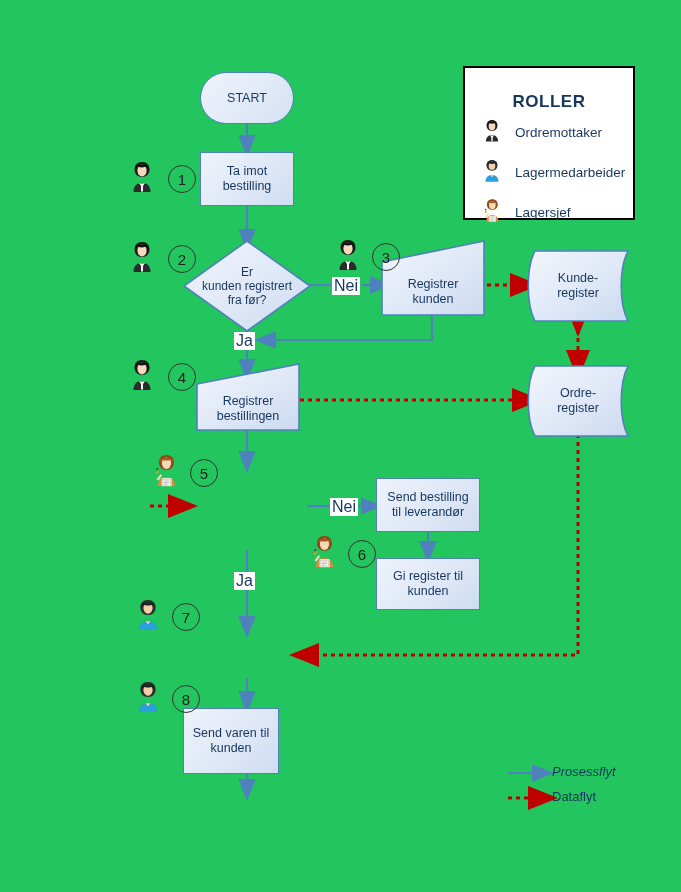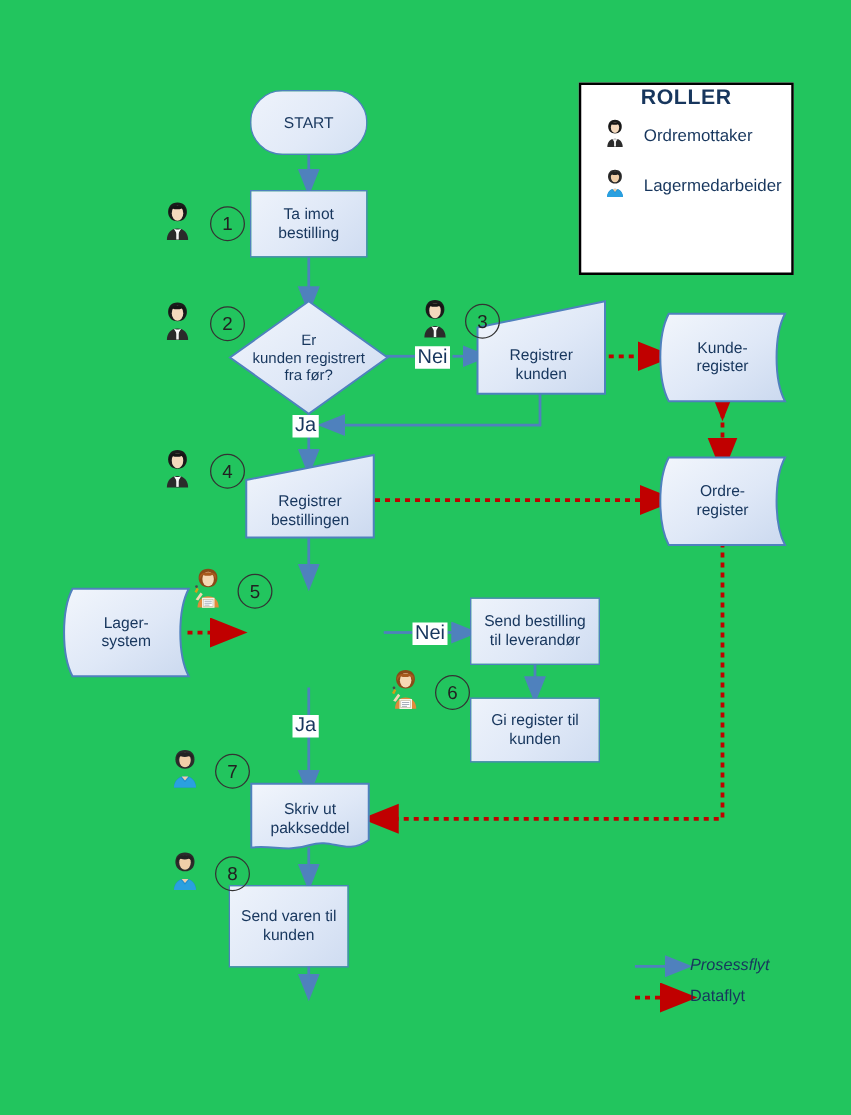--- a/index.html
+++ b/index.html
@@ -28,21 +28,21 @@
   
   .svgshape{position:absolute;}
   .svgshape svg{display:block;overflow:visible;}
 
   
   #roles-legend{
     position:absolute;border:2px solid #000;background:#fff;
   }
   .legend-title{
     text-align:center;font-weight:bold;font-size:17px;color:#17365d;
-    letter-spacing:.5px;margin-top:0;
+    letter-spacing:.5px;margin-top:24px;
   }
   .legend-row{display:flex;align-items:center;height:40px;padding-left:14px;}
   .legend-row .rl{font-size:13.5px;color:#17365d;margin-left:10px;}
 
   
   .flowlegend-row{position:absolute;display:flex;align-items:center;}
   .flowlegend-row .fl{font-size:13px;color:#17365d;margin-left:7px;}
 
   
   .numbadge{
@@ -159,27 +159,20 @@
   <div class="shape proc" style="left:376px;top:478px;width:104px;height:54px;">
     <div class="lbl">Send bestilling
 til leverandør</div>
   </div>
 
   <div class="shape proc" style="left:376px;top:558px;width:104px;height:52px;">
     <div class="lbl">Gi register til
 kunden</div>
   </div>
 
-  <div class="svgshape" style="left:200px;top:626px;width:96px;height:58px;">
-    <svg width="96" height="58" viewBox="0 0 96 58">
-      <path d="M1,1 L95,1 L95,46 C76,59 67,44 48,50 C29,56 20,50 1,52 Z" fill="url(#shg)" stroke="#4f81bd" stroke-width="1.6"></path>
-    </svg>
-    <div class="lbl" style="padding-bottom:10px;">Skriv ut
-pakkseddel</div>
-  </div>
 
   <div class="shape proc" style="left:183px;top:708px;width:96px;height:66px;">
     <div class="lbl">Send varen til
 kunden</div>
   </div>
 
 
   <div class="svgshape" style="left:527px;top:250px;width:102px;height:72px;">
     <svg width="102" height="72" viewBox="0 0 102 72">
       <path d="M8,1 L101,1 C92,18 92,54 101,71 L8,71 C-1,54 -1,18 8,1 Z" fill="url(#shg)" stroke="#4f81bd" stroke-width="1.6"></path>
@@ -189,27 +182,20 @@
   </div>
 
   <div class="svgshape" style="left:527px;top:365px;width:102px;height:72px;">
     <svg width="102" height="72" viewBox="0 0 102 72">
       <path d="M8,1 L101,1 C92,18 92,54 101,71 L8,71 C-1,54 -1,18 8,1 Z" fill="url(#shg)" stroke="#4f81bd" stroke-width="1.6"></path>
     </svg>
     <div class="lbl">Ordre-
 register</div>
   </div>
 
-  <div class="svgshape" style="left:50px;top:470px;width:102px;height:72px;">
-    <svg width="102" height="72" viewBox="0 0 102 72">
-      <path d="M8,1 L101,1 C92,18 92,54 101,71 L8,71 C-1,54 -1,18 8,1 Z" fill="url(#shg)" stroke="#4f81bd" stroke-width="1.6"></path>
-    </svg>
-    <div class="lbl">Lager-
-system</div>
-  </div>
 
   <div class="edgelabel" style="left:332px;top:277px;">Nei</div>
   <div class="edgelabel" style="left:234px;top:332px;">Ja</div>
   <div class="edgelabel" style="left:330px;top:498px;">Nei</div>
   <div class="edgelabel" style="left:234px;top:572px;">Ja</div>
 
   <div class="person" style="left:124px;top:158px;width:36px;height:36px;">
     <svg width="36" height="36" viewBox="0 0 36 36">
       <path d="M18 4c-5 0-7.5 3.4-7.5 7.6 0 4 2.6 7.4 7.5 7.4s7.5-3.4 7.5-7.4C25.5 7.4 23 4 18 4z" fill="#1b1b1b"></path>
       <ellipse cx="18" cy="12.5" rx="4.6" ry="6" fill="#f4d9bd"></ellipse>
@@ -337,20 +323,37 @@
           <ellipse cx="18" cy="12" rx="4.6" ry="5.8" fill="#f0cfa9"></ellipse>
           <path d="M11.8 8.4c1.4-3.1 10.9-3.1 12.3 0 .4 1 .3 2.6 0 3.6-.9-1.5-1.6-2.6-3-3-2.4.8-4.1.8-6.5 0-1.3.4-2 1.5-2.9 3-.3-1-.4-2.6.1-3.6z" fill="#232323"></path>
           <path d="M9.2 34c0-5.2 3.4-9 8.8-9s8.8 3.8 8.8 9z" fill="#1f8ed0"></path>
           <path d="M9.2 34c.3-3.9 2.3-6.9 5.4-8.3l3.4 4 3.4-4c3.1 1.4 5.1 4.4 5.4 8.3z" fill="#2aa0e0"></path>
           <path d="M15.3 25.2h5.4l-2.7 3.2z" fill="#f0cfa9"></path>
         </svg>
       </span>
       <span class="rl">Lagermedarbeider</span>
     </div>
 
+    <div class="legend-row">
+      <span>
+        <svg width="26" height="30" viewBox="0 0 36 36">
+          <path d="M18.5 3c-5 0-7.6 3.2-7.6 7.4 0 4 2.8 7.4 7.6 7.4s7.4-3.4 7.4-7.4C25.9 6.2 23.4 3 18.5 3z" fill="#8a4a18"></path>
+          <ellipse cx="18.5" cy="11.2" rx="4.6" ry="5.8" fill="#f6d8b4"></ellipse>
+          <path d="M12.6 7.6c1.8-2.5 10-2.5 11.8 0 .7 1 .6 2.9.2 4.2-.5-2-1.4-3.4-2.6-3.9-2 .9-5.5.9-7.5 0-1.2.5-2.1 1.9-2.6 3.9-.4-1.3-.6-3.2.7-4.2z" fill="#a85a1e"></path>
+          <path d="M10 34c0-5.2 3.3-9 8.5-9s8.5 3.8 8.5 9z" fill="#e08a3c"></path>
+          <path d="M13.6 26.2h10v8h-10z" fill="#f7f2e6"></path>
+          <rect x="14.6" y="27.5" width="7.8" height="5.6" fill="#ffffff" stroke="#c9bfa6" stroke-width=".6"></rect>
+          <path d="M15.6 29h5.8M15.6 30.6h5.8M15.6 32.1h4" stroke="#9aa3b0" stroke-width=".7"></path>
+          <path d="M8.5 27.5l4-5.5 1.7 1.4-3.6 5z" fill="#f6d8b4"></path>
+          <path d="M7.6 21.4l1.8-3.3 1.6 1-1.6 3.2z" fill="#d4a017"></path>
+          <circle cx="9.2" cy="17.2" r="1.1" fill="#4a4a4a"></circle>
+        </svg>
+      </span>
+      <span class="rl">Lagersjef</span>
+    </div>
   </div>
 
   <div class="flowlegend-row" style="left:552px;top:764px;font-style:italic;">
     <span class="fl" style="margin-left:0">Prosessflyt</span>
   </div>
   <div class="flowlegend-row" style="left:552px;top:789px;">
     <span class="fl" style="margin-left:0">Dataflyt</span>
   </div>
 
 </div>

